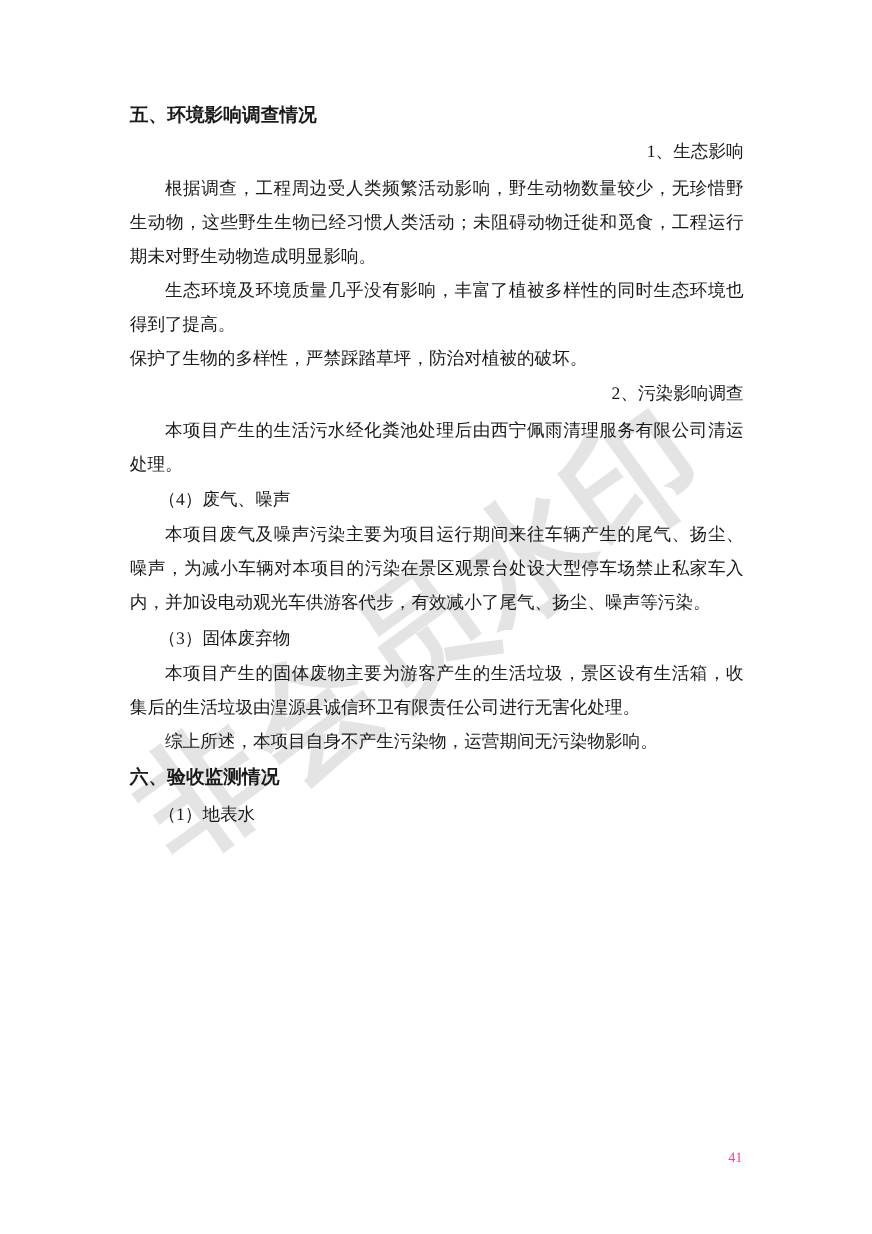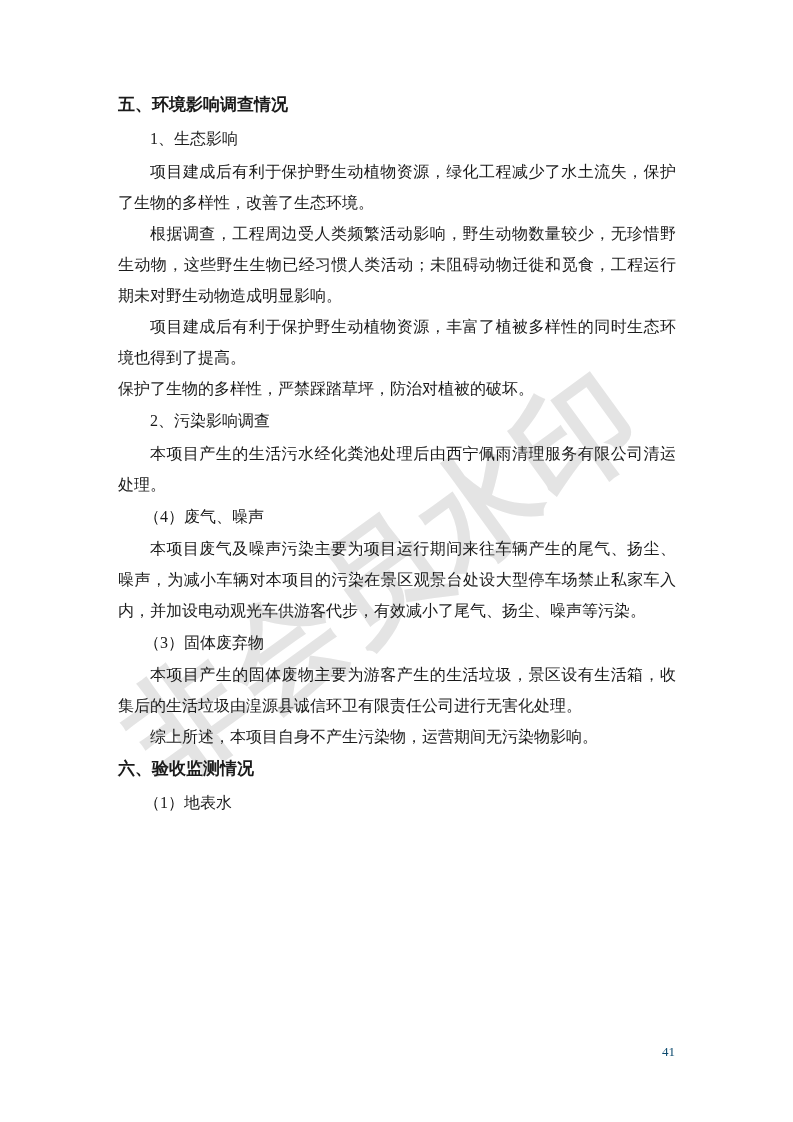--- a/index.html
+++ b/index.html
@@ -48,57 +48,56 @@
     margin: 0;
   }
   .block.heading1 {
     font-weight: bold;
     font-size: 17px;
     text-align: left;
     line-height: 34px;
   }
   .block.subheading {
     text-indent: 32px;
-    text-align: left;
+    text-align: right;
     line-height: 34px;
   }
   .block.item {
     text-indent: 26px;
     text-align: left;
     line-height: 33px;
   }
   .block.para {
     text-indent: 32px;
   }
   .block.para-flush {
     text-indent: 0;
   }
   .page-number {
     position: absolute;
     right: 118px;
     bottom: 62px;
     font-size: 13px;
-    color: #0c4a6e;
+    color: #ec4899;
     z-index: 1;
     font-family: "Liberation Serif", "DejaVu Serif", serif;
   }
 </style>
 </head>
 <body>
 
 <div class="page">
 
   <div class="watermark" style="color: rgb(228, 228, 228);">非会员水印</div>
 
   <div class="doc-body">
       <div class="block heading1">五、环境影响调查情况</div>
       <div class="block subheading">1、生态影响</div>
-      <div class="block para">项目建成后有利于保护野生动植物资源，绿化工程减少了水土流失，保护了生物的多样性，改善了生态环境。</div>
       <div class="block para">根据调查，工程周边受人类频繁活动影响，野生动物数量较少，无珍惜野生动物，这些野生生物已经习惯人类活动；未阻碍动物迁徙和觅食，工程运行期未对野生动物造成明显影响。</div>
-      <div class="block para">项目建成后有利于保护野生动植物资源，丰富了植被多样性的同时生态环境也得到了提高。</div>
+      <div class="block para">生态环境及环境质量几乎没有影响，丰富了植被多样性的同时生态环境也得到了提高。</div>
       <div class="block para-flush">保护了生物的多样性，严禁踩踏草坪，防治对植被的破坏。</div>
       <div class="block subheading">2、污染影响调查</div>
       <div class="block para">本项目产生的生活污水经化粪池处理后由西宁佩雨清理服务有限公司清运处理。</div>
       <div class="block item">（4）废气、噪声</div>
       <div class="block para">本项目废气及噪声污染主要为项目运行期间来往车辆产生的尾气、扬尘、噪声，为减小车辆对本项目的污染在景区观景台处设大型停车场禁止私家车入内，并加设电动观光车供游客代步，有效减小了尾气、扬尘、噪声等污染。</div>
       <div class="block item">（3）固体废弃物</div>
       <div class="block para">本项目产生的固体废物主要为游客产生的生活垃圾，景区设有生活箱，收集后的生活垃圾由湟源县诚信环卫有限责任公司进行无害化处理。</div>
       <div class="block para">综上所述，本项目自身不产生污染物，运营期间无污染物影响。</div>
       <div class="block heading1">六、验收监测情况</div>
       <div class="block item">（1）地表水</div>

